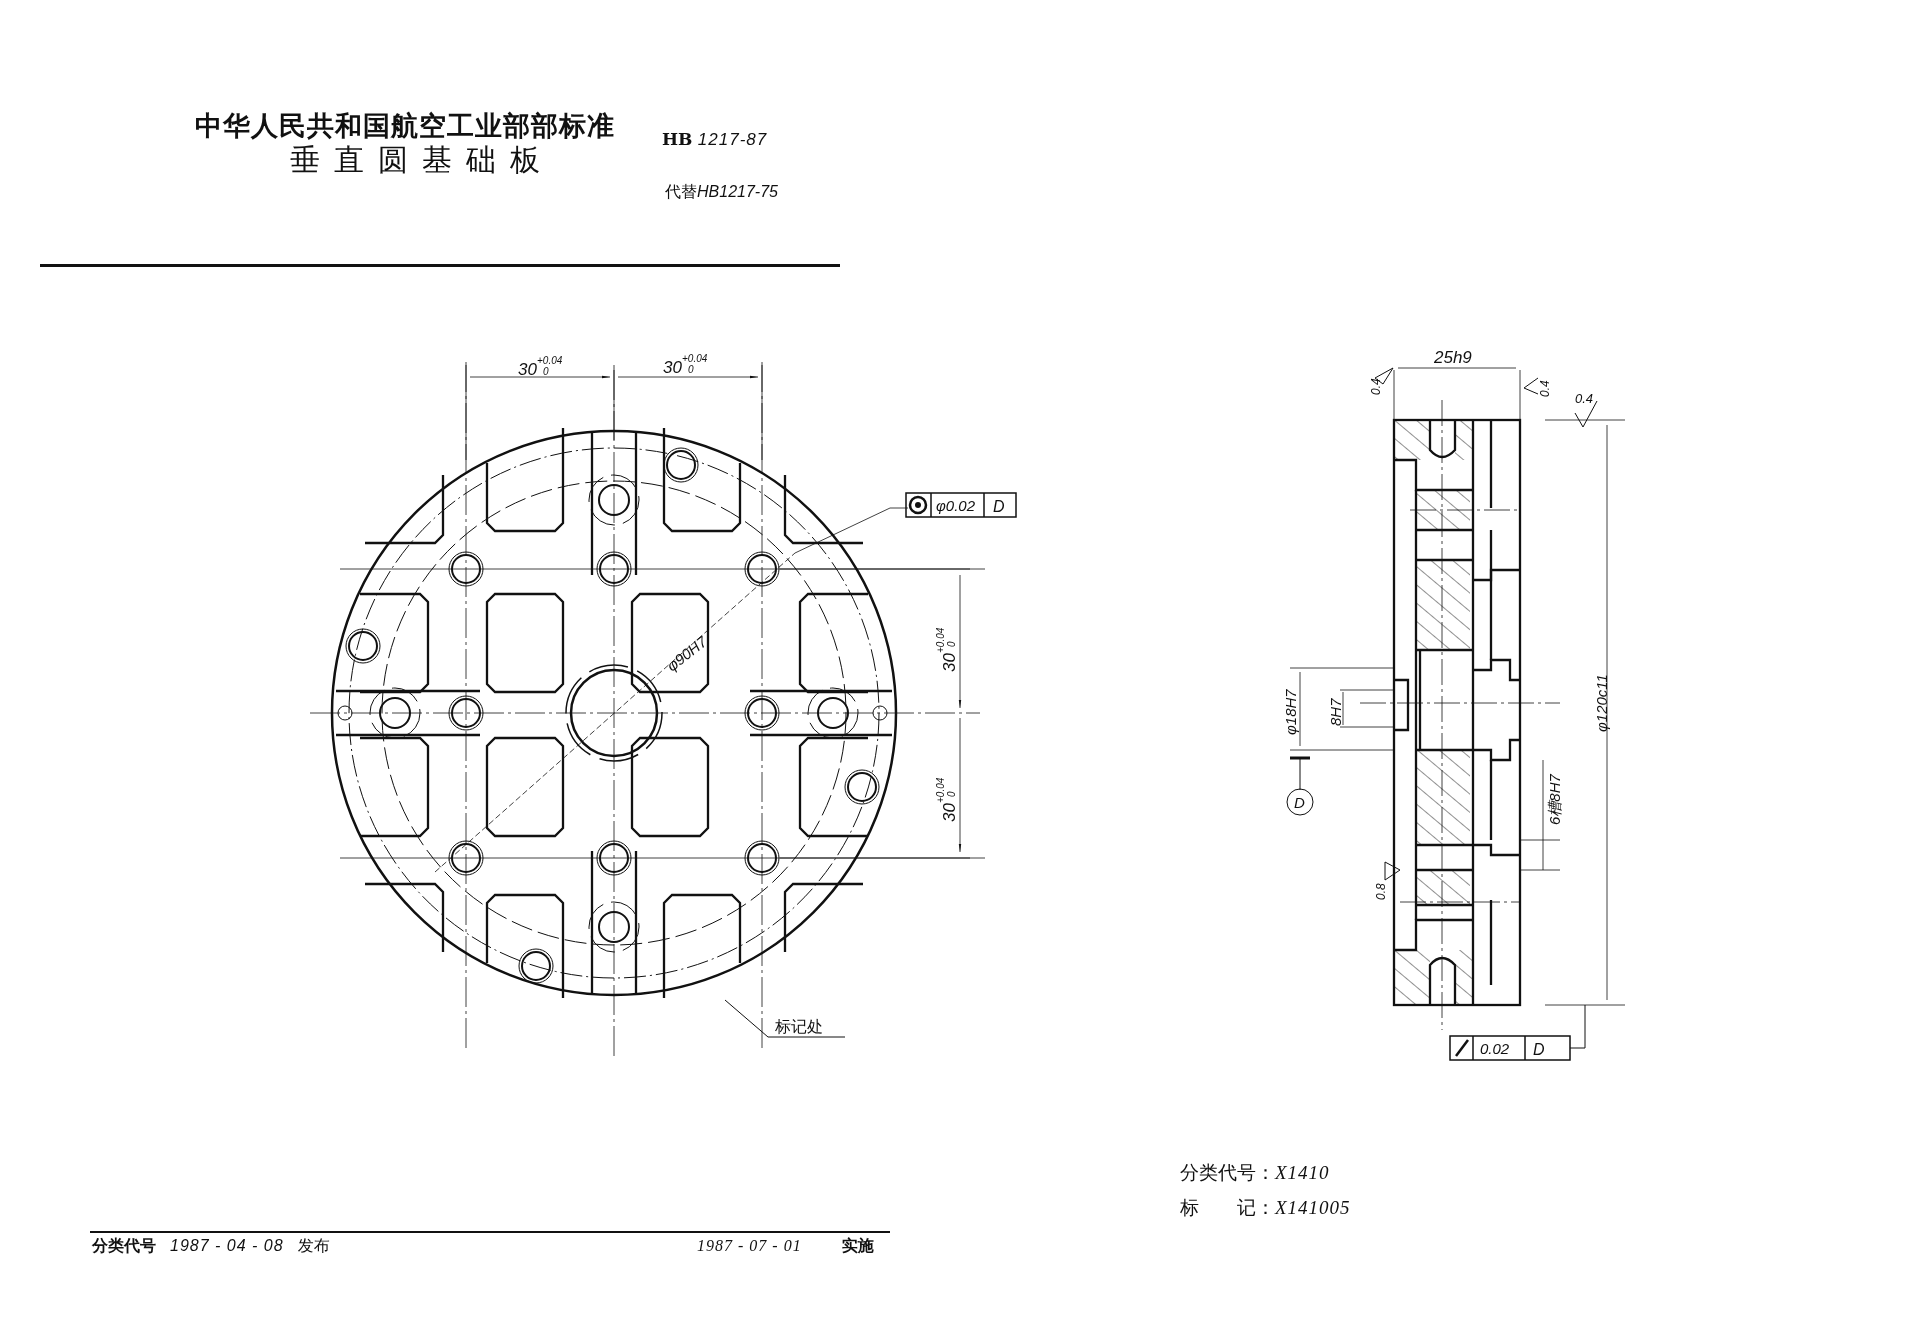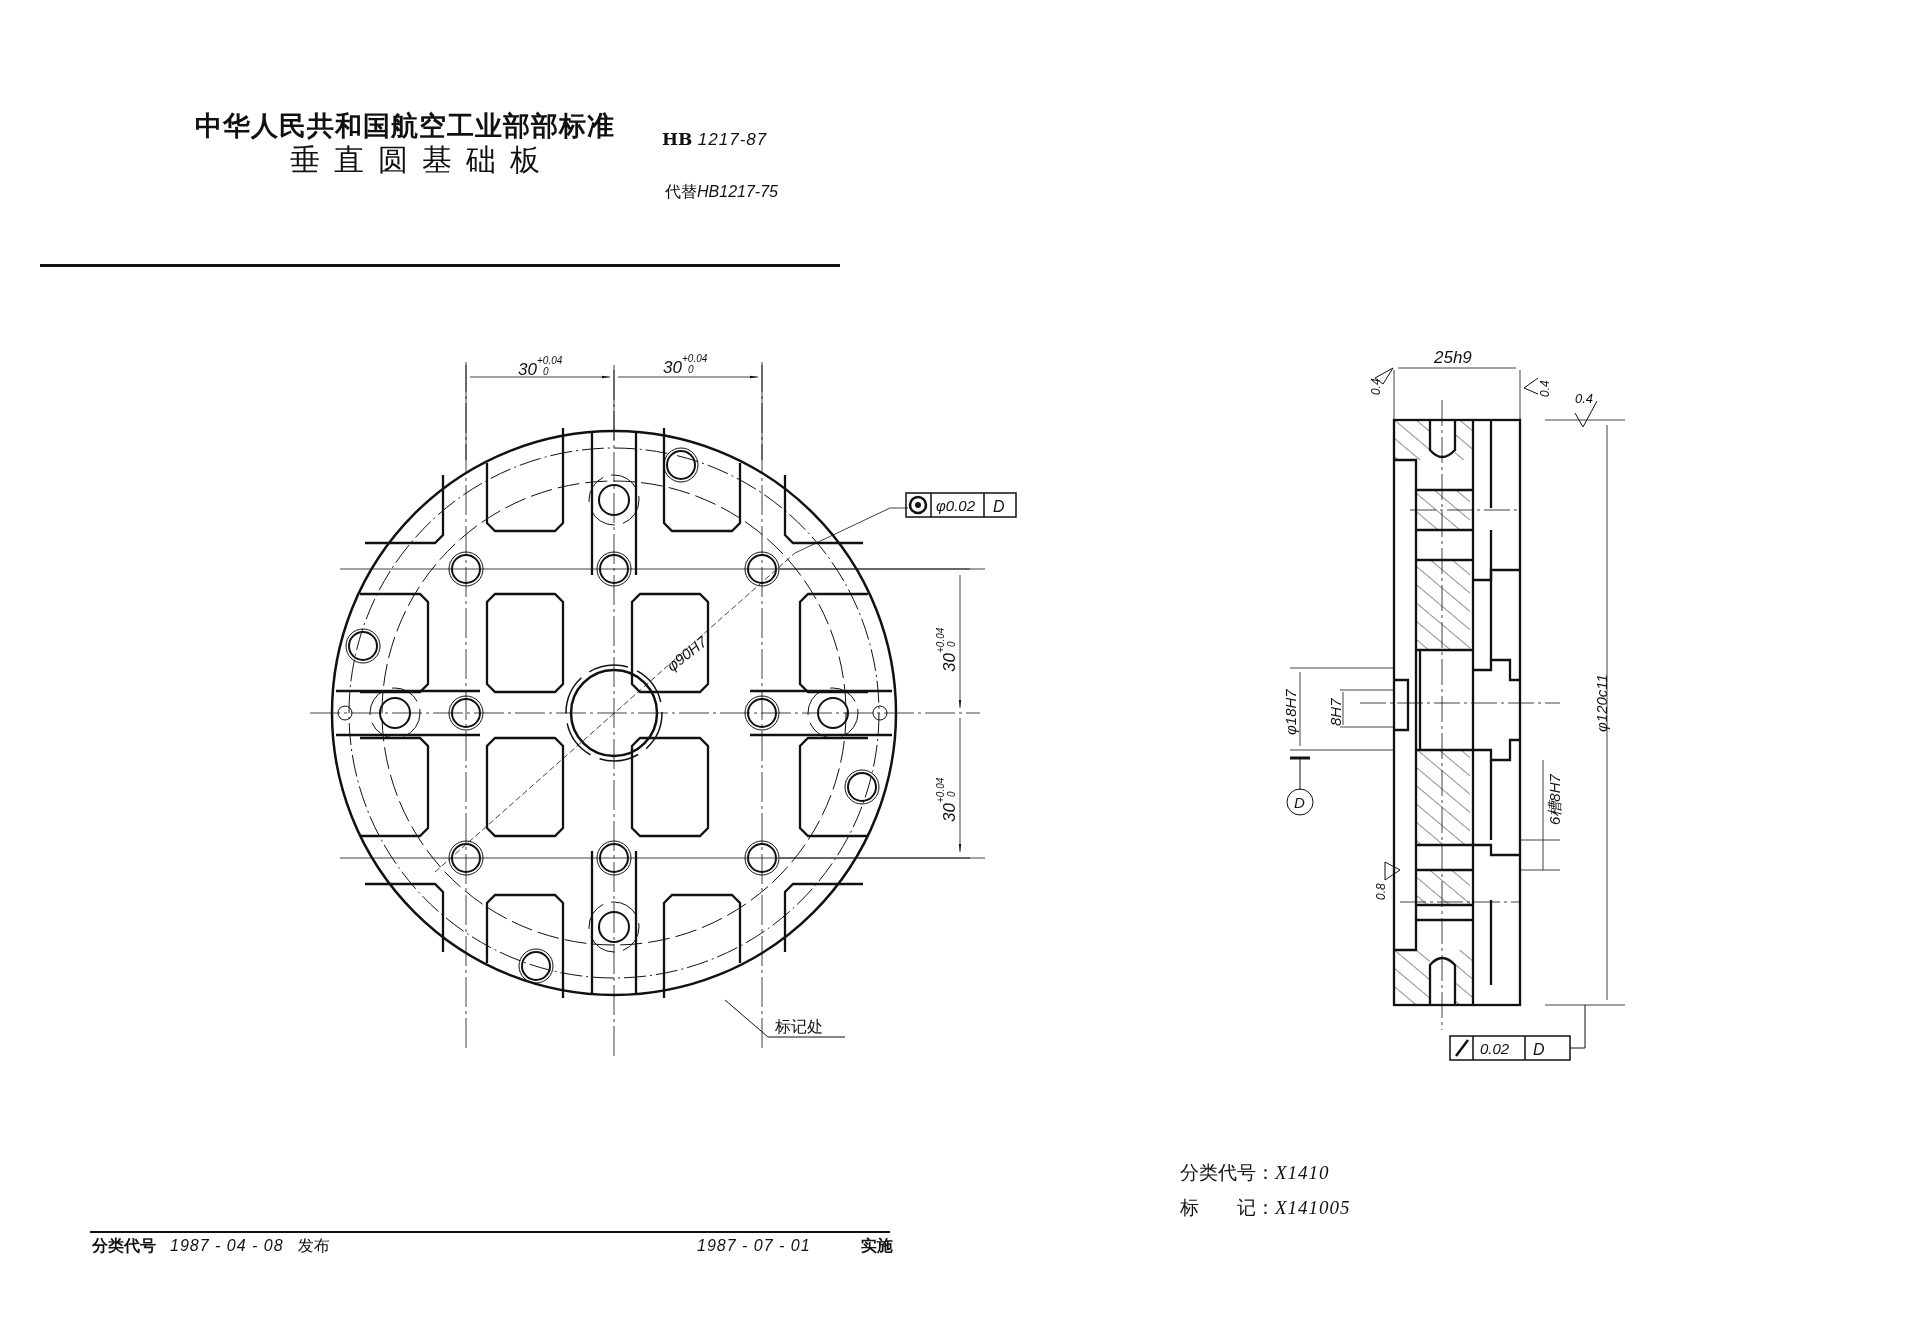--- a/index.html
+++ b/index.html
@@ -12,21 +12,21 @@
   .std-no i { font-style:italic; font-family:"Liberation Sans", sans-serif; letter-spacing:1px; }
   .title { left:290px; top:140px; font-size:30px; letter-spacing:14px; font-family:"DejaVu Serif", serif; }
   .replace { left:665px; top:182px; font-size:16px; }
   .replace i { font-style:italic; font-family:"Liberation Sans", sans-serif; }
   .rule-top { left:40px; top:264px; width:800px; height:3px; background:#111; }
   .rule-bot { left:90px; top:1231px; width:800px; height:2px; background:#111; }
   .footer-left { left:92px; top:1236px; font-size:16px; }
   .footer-left b { font-weight:bold; }
   .footer-left i { font-family:"Liberation Sans", sans-serif; margin:0 14px; letter-spacing:1px; }
   .footer-right { left:697px; top:1236px; font-size:16px; }
-  .footer-right i { font-style:italic; font-family:Liberation Sans, sans-serif; letter-spacing:1px; margin-right:50px; }
+  .footer-right i { font-style:italic; font-family:Liberation Serif, serif; letter-spacing:1px; margin-right:40px; }
   .footer-right b { font-weight:bold; }
   .cls { left:1180px; top:1155px; font-size:19px; line-height:34px; font-family:"DejaVu Serif", serif; }
   .cls i { font-family:Liberation Serif, serif; font-style:italic; letter-spacing:1px; }
   svg text { font-family:"Liberation Sans", sans-serif; font-style:italic; }
 </style>
 </head>
 <body>
 
 <div class="abs hdr-org">中华人民共和国航空工业部部标准</div>
 <div class="abs std-no">

